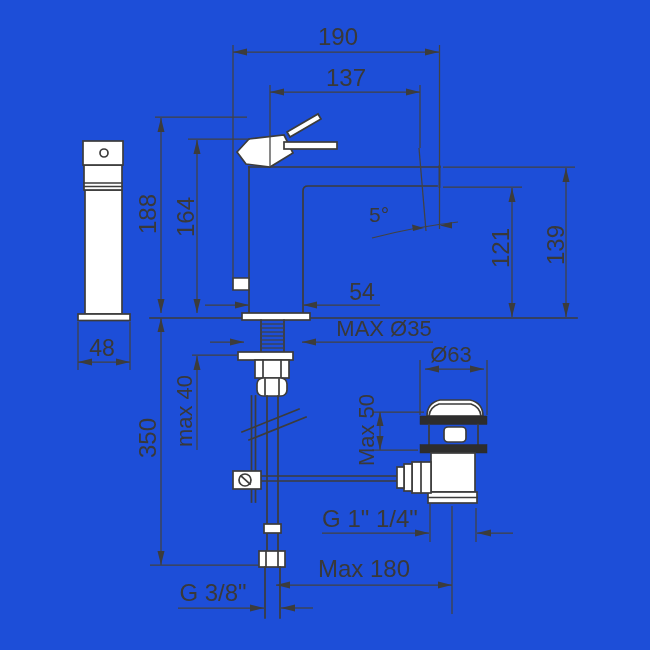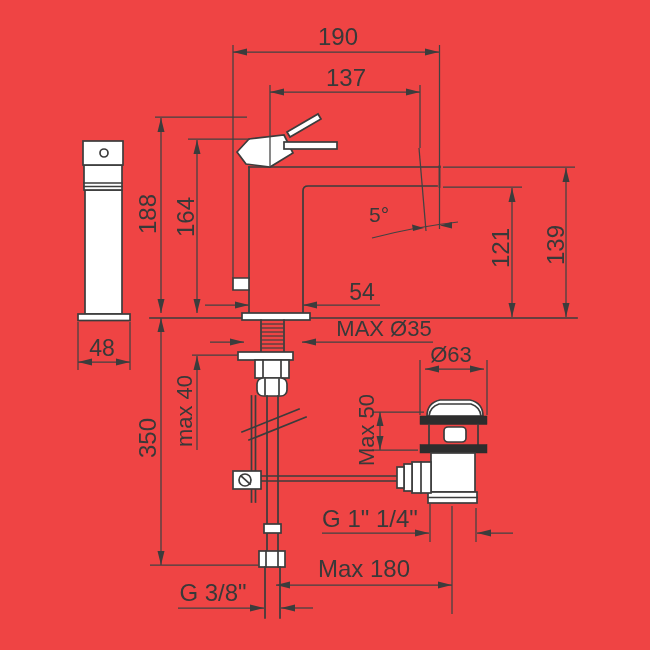--- a/index.html
+++ b/index.html
@@ -1,16 +1,16 @@
 <!DOCTYPE html>
 <html><head>
 <meta charset="utf-8">
 <style>
   html,body { margin:0; padding:0; background:#ffffff; }
-  #stage { width:650px; height:650px; position:relative; background:#ef4444; overflow:hidden; }
+  #stage { width:650px; height:650px; position:relative; background:#1d4ed8; overflow:hidden; }
   svg { display:block; }
   .obj  { stroke:#3c3c3c; stroke-width:1.7; fill:none; stroke-linecap:square; }
   .objf { stroke:#3c3c3c; stroke-width:1.7; fill:#ffffff; stroke-linecap:square; }
   .dim  { stroke:#424242; stroke-width:1.25; fill:none; stroke-linecap:butt; }
   .blk  { fill:#2d2d2d; stroke:#2d2d2d; stroke-width:0.5; }
   .arrf { fill:#3c3c3c; }
   .lbl  { font-family:"Liberation Sans","DejaVu Sans",sans-serif; fill:#393939; }
   .f24 { font-size:24px; } .f23 { font-size:23px; } .f22 { font-size:22px; } .f21 { font-size:21px; }
 </style>
 </head>

